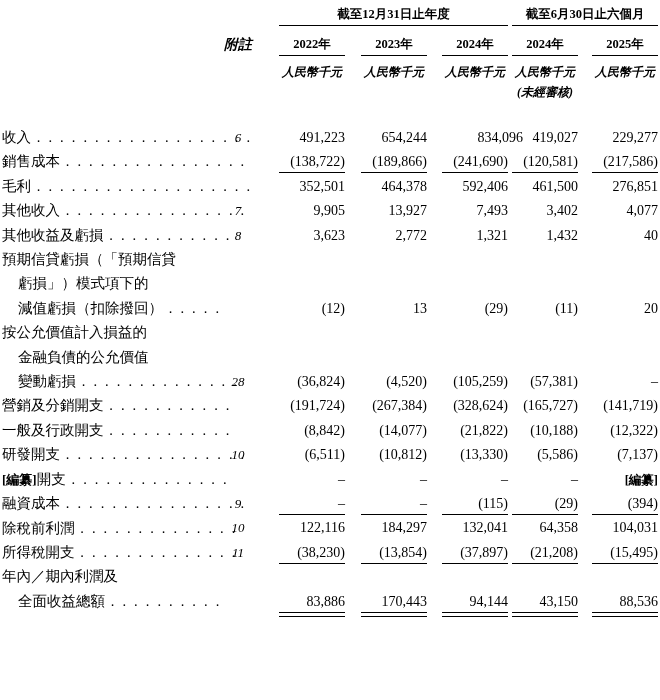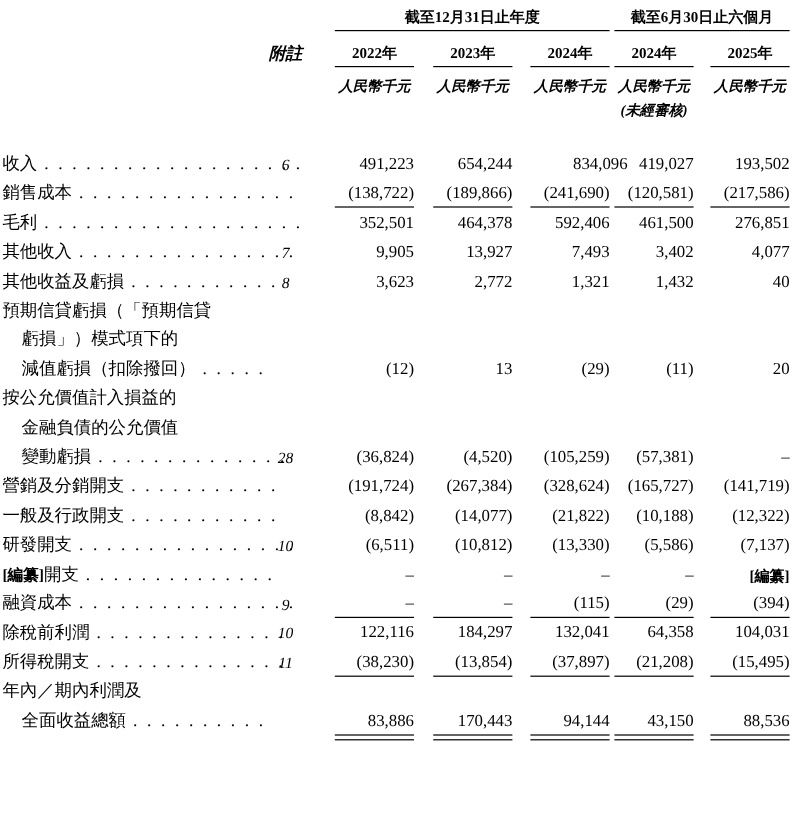--- a/index.html
+++ b/index.html
@@ -139,21 +139,21 @@
       <div class="hdr-unit" style="left: 442px; width: 66px; top: 64px;">人民幣千元</div>
       <div class="hdr-unit" style="left: 512px; width: 66px; top: 64px;">人民幣千元</div>
       <div class="hdr-unit" style="left: 592px; width: 66px; top: 64px;">人民幣千元</div>
       <div class="hdr-sub" style="left: 512px; width: 66px; top: 84px;">(未經審核)</div>
       <div class="rowlabel" style="top: 129px;"><span>收入</span><span class="lead"> . . . . . . . . . . . . . . . . . . .</span></div>
       <div class="noteno" style="left: 218px; top: 130px;">6</div>
       <div class="num" style="left: 255px; width: 90px; top: 130px;">491,223</div>
       <div class="num" style="left: 337px; width: 90px; top: 130px;">654,244</div>
       <div class="num" style="left: 418px; width: 90px; top: 130px; margin-left: 15px;">834,096</div>
       <div class="num" style="left: 488px; width: 90px; top: 130px;">419,027</div>
-      <div class="num" style="left: 568px; width: 90px; top: 130px;">193,502</div>
+      <div class="num" style="left: 568px; width: 90px; top: 130px;">229,277</div>
       <div class="rowlabel" style="top: 153.4px;"><span>銷售成本</span><span class="lead"> . . . . . . . . . . . . . . . .</span></div>
       <div class="num" style="left: 255px; width: 90px; top: 154.4px;">(138,722)</div>
       <div class="num" style="left: 337px; width: 90px; top: 154.4px;">(189,866)</div>
       <div class="num" style="left: 418px; width: 90px; top: 154.4px;">(241,690)</div>
       <div class="num" style="left: 488px; width: 90px; top: 154.4px;">(120,581)</div>
       <div class="num" style="left: 568px; width: 90px; top: 154.4px;">(217,586)</div>
       <div class="uline" style="left: 279px; width: 66px; top: 172.4px;"></div>
       <div class="uline" style="left: 361px; width: 66px; top: 172.4px;"></div>
       <div class="uline" style="left: 442px; width: 66px; top: 172.4px;"></div>
       <div class="uline" style="left: 512px; width: 66px; top: 172.4px;"></div>

